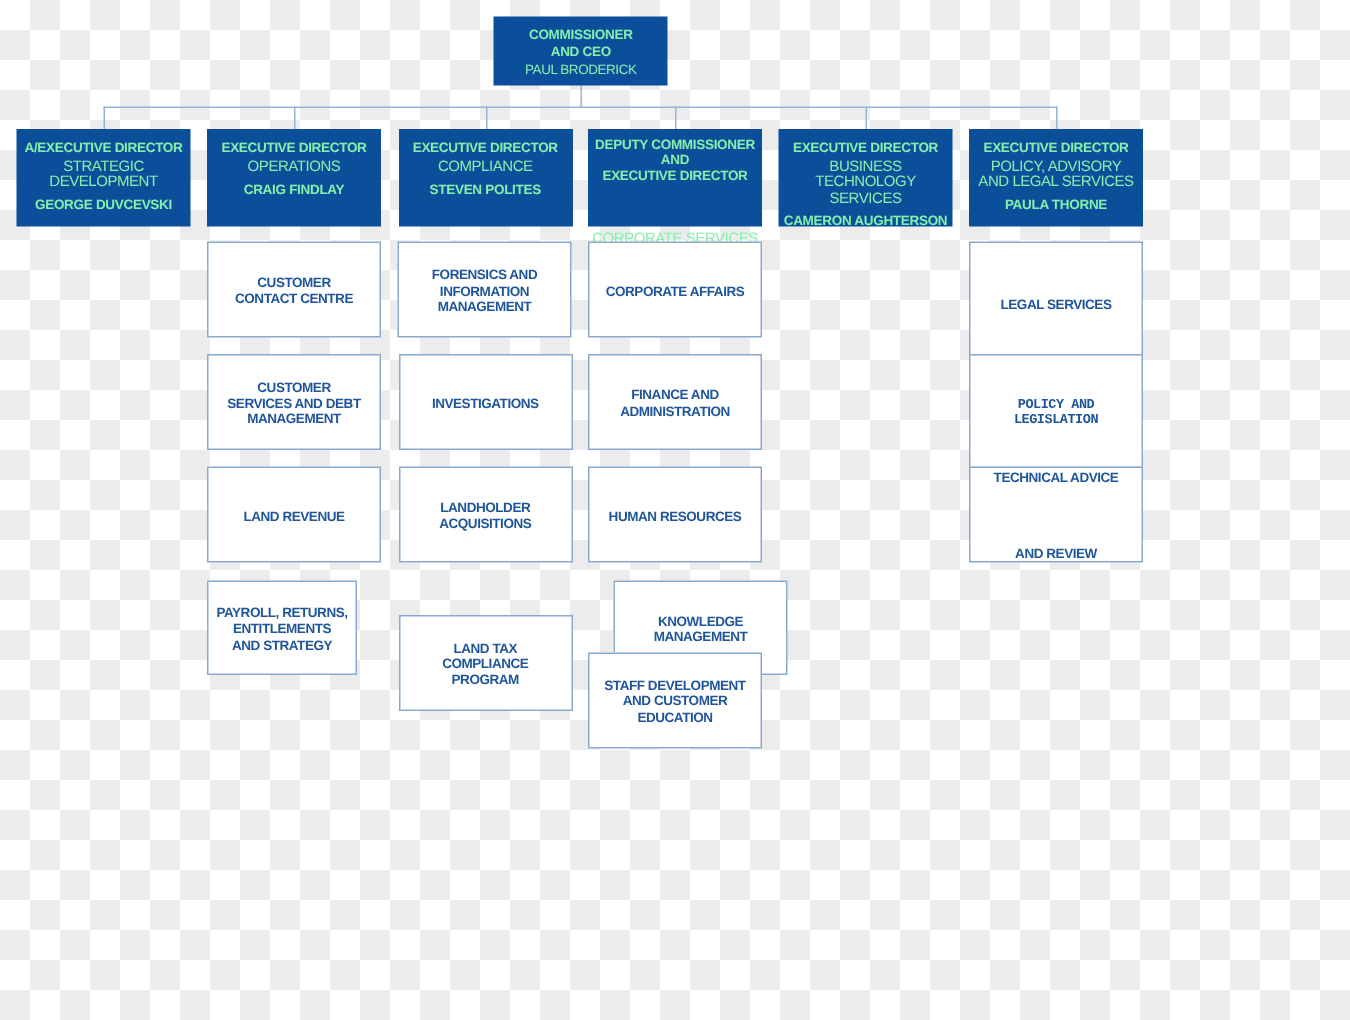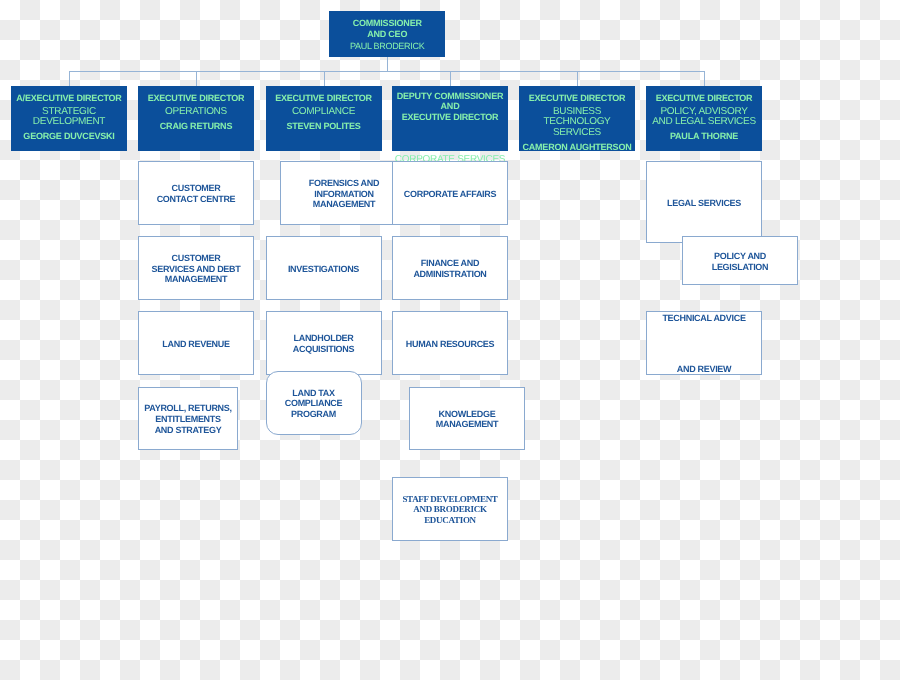--- a/index.html
+++ b/index.html
@@ -112,21 +112,21 @@
   </div>
 
   <div class="box exec" style="left: 138px; top: 86px; width: 116px; height: 64.7px;">
     <div class="grp">
       <div class="role-line">EXECUTIVE DIRECTOR</div>
     </div>
     <div class="grp">
       <div class="area-line">OPERATIONS</div>
     </div>
     <div class="grp">
-      <div class="name-line">CRAIG RETURNS</div>
+      <div class="name-line">CRAIG FINDLAY</div>
     </div>
   </div>
 
   <div class="box exec" style="left: 265.5px; top: 86px; width: 116px; height: 64.7px;">
     <div class="grp">
       <div class="role-line">EXECUTIVE DIRECTOR</div>
     </div>
     <div class="grp">
       <div class="area-line">COMPLIANCE</div>
     </div>
@@ -186,62 +186,62 @@
   </div>
   <div class="box unit" style="left: 138px; top: 311.3px; width: 116px; height: 63.7px;">
     <div class="unit-line">LAND REVENUE</div>
   </div>
   <div class="box unit" style="left: 138px; top: 386.6px; width: 100px; height: 63.7px;">
     <div class="unit-line">PAYROLL, RETURNS,</div>
     <div class="unit-line">ENTITLEMENTS</div>
     <div class="unit-line">AND STRATEGY</div>
   </div>
 
-  <div class="box unit" style="left: 280px; top: 161.2px; width: 128px; height: 63.7px;">
+  <div class="box unit" style="left: 265px; top: 161.2px; width: 116px; height: 63.7px;">
     <div class="unit-line">FORENSICS AND</div>
     <div class="unit-line">INFORMATION</div>
     <div class="unit-line">MANAGEMENT</div>
   </div>
   <div class="box unit" style="left: 265.5px; top: 236.3px; width: 116px; height: 63.7px;">
     <div class="unit-line">INVESTIGATIONS</div>
   </div>
   <div class="box unit" style="left: 265.5px; top: 311.3px; width: 116px; height: 63.7px;">
     <div class="unit-line">LANDHOLDER</div>
     <div class="unit-line">ACQUISITIONS</div>
   </div>
-  <div class="box unit" style="left: 265.5px; top: 371px; width: 96px; height: 63.7px; border-radius: 12px;">
+  <div class="box unit" style="left: 265.5px; top: 410px; width: 116px; height: 63.7px;">
     <div class="unit-line">LAND TAX</div>
     <div class="unit-line">COMPLIANCE</div>
     <div class="unit-line">PROGRAM</div>
   </div>
 
   <div class="box unit" style="left: 392px; top: 236.3px; width: 116px; height: 63.7px;">
     <div class="unit-line">FINANCE AND</div>
     <div class="unit-line">ADMINISTRATION</div>
   </div>
   <div class="box unit" style="left: 392px; top: 161.2px; width: 116px; height: 63.7px;">
     <div class="unit-line">CORPORATE AFFAIRS</div>
   </div>
   <div class="box unit" style="left: 392px; top: 311.3px; width: 116px; height: 63.7px;">
     <div class="unit-line">HUMAN RESOURCES</div>
   </div>
   <div class="box unit" style="left: 392px; top: 386.6px; width: 116px; height: 63.7px; margin-left: 17px;">
     <div class="unit-line">KNOWLEDGE</div>
     <div class="unit-line">MANAGEMENT</div>
   </div>
-  <div class="box unit" style="left: 392px; top: 477px; width: 116px; height: 63.7px; font-family: Liberation Serif, serif;">
+  <div class="box unit" style="left: 392px; top: 435px; width: 116px; height: 63.7px;">
     <div class="unit-line">STAFF DEVELOPMENT</div>
-    <div class="unit-line">AND BRODERICK</div>
+    <div class="unit-line">AND CUSTOMER</div>
     <div class="unit-line">EDUCATION</div>
   </div>
 
   <div class="box unit" style="left: 646px; top: 161.2px; width: 116px; height: 82px;">
     <div class="unit-line">LEGAL SERVICES</div>
   </div>
-  <div class="box unit" style="left: 682px; top: 236.3px; width: 116px; height: 49px;">
+  <div class="box unit" style="left: 646px; top: 236.3px; width: 116px; height: 76px; font-family: Liberation Mono, monospace;">
     <div class="unit-line">POLICY AND</div>
     <div class="unit-line">LEGISLATION</div>
   </div>
   <div class="box unit" style="left: 646px; top: 311.3px; width: 116px; height: 63.7px; gap: 40px;">
     <div class="unit-line">TECHNICAL ADVICE</div>
     <div class="unit-line">AND REVIEW</div>
   </div>
 
 </div>
 

